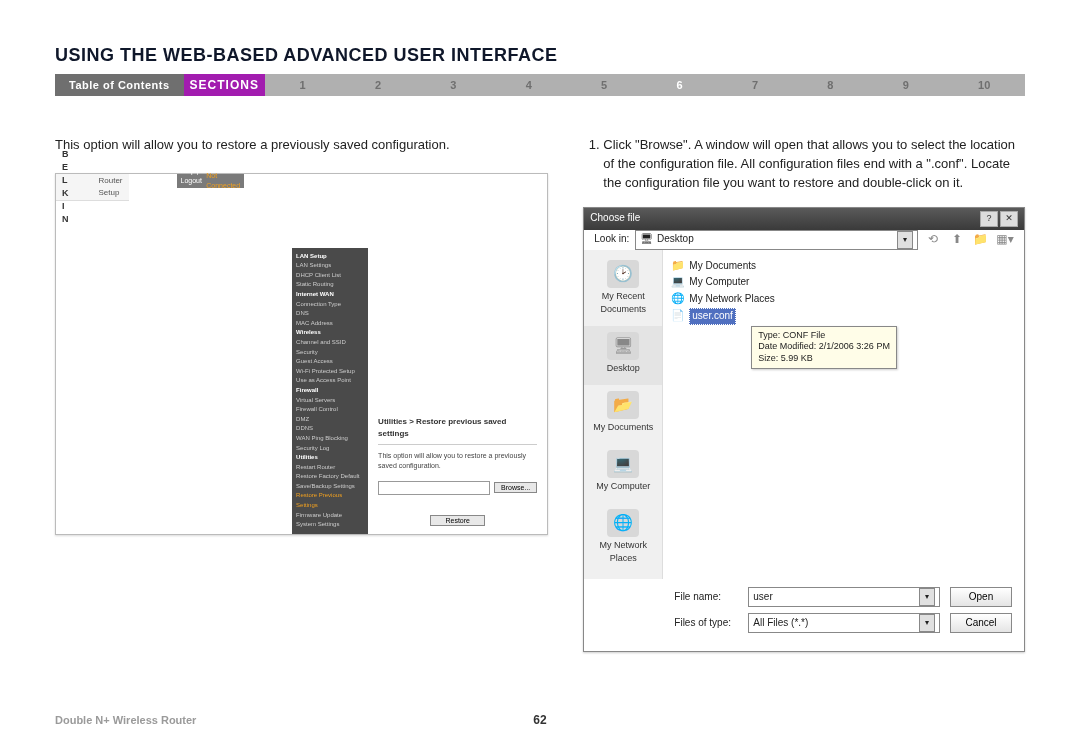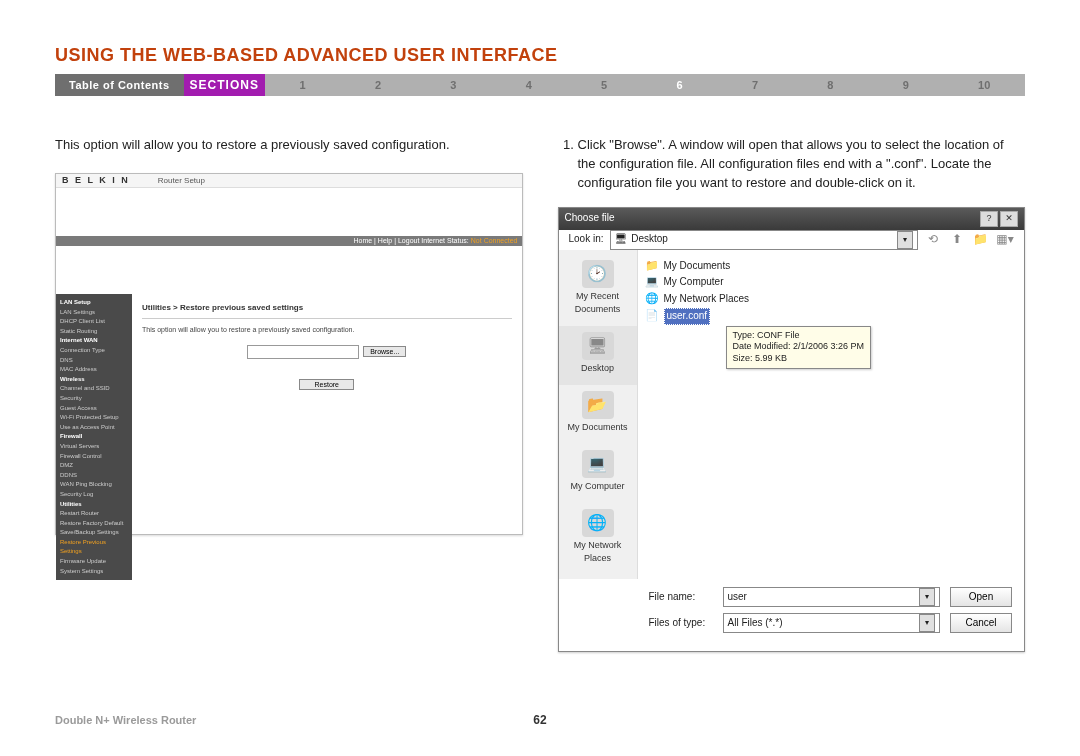--- a/index.html
+++ b/index.html
@@ -11,21 +11,21 @@
     background: #fff;
     color: #222;
     position: relative;
   }
   .page {
     padding: 45px 55px 0 55px;
   }
   .page-title {
     font-size: 18px;
     font-weight: bold;
-    color: #c2410c;
+    color: #0f172a;
     letter-spacing: 0.5px;
     margin-bottom: 8px;
   }
   .nav-bar {
     display: flex;
     align-items: stretch;
     height: 22px;
     font-size: 11px;
     font-weight: bold;
     color: #fff;
@@ -83,21 +83,21 @@
   }
   ol.steps li {
     margin-bottom: 8px;
   }
 
   
   .router-shot {
     border: 1px solid #bbb;
     height: 360px;
     display: flex;
-    flex-direction: column;
+    flex-direction: row;
     font-size: 8px;
     box-shadow: 0 1px 2px rgba(0,0,0,0.15);
     background: #fff;
     gap: 48px;
   }
   .router-top {
     height: 26px;
     background: #f5f5f5;
     display: flex;
     align-items: center;
@@ -122,20 +122,21 @@
     font-size: 7px;
     display: flex;
     justify-content: flex-end;
     align-items: center;
     padding: 0 4px;
     gap: 2px;
   }
   .router-body {
     flex: 1;
     display: flex;
+    align-items: flex-end;
   }
   .router-side {
     width: 68px;
     background: #4a4a4a;
     color: #ccc;
     padding: 4px 4px;
     font-size: 6px;
     line-height: 1.6;
   }
   .router-side .hdr { color: #fff; font-weight: bold; }

